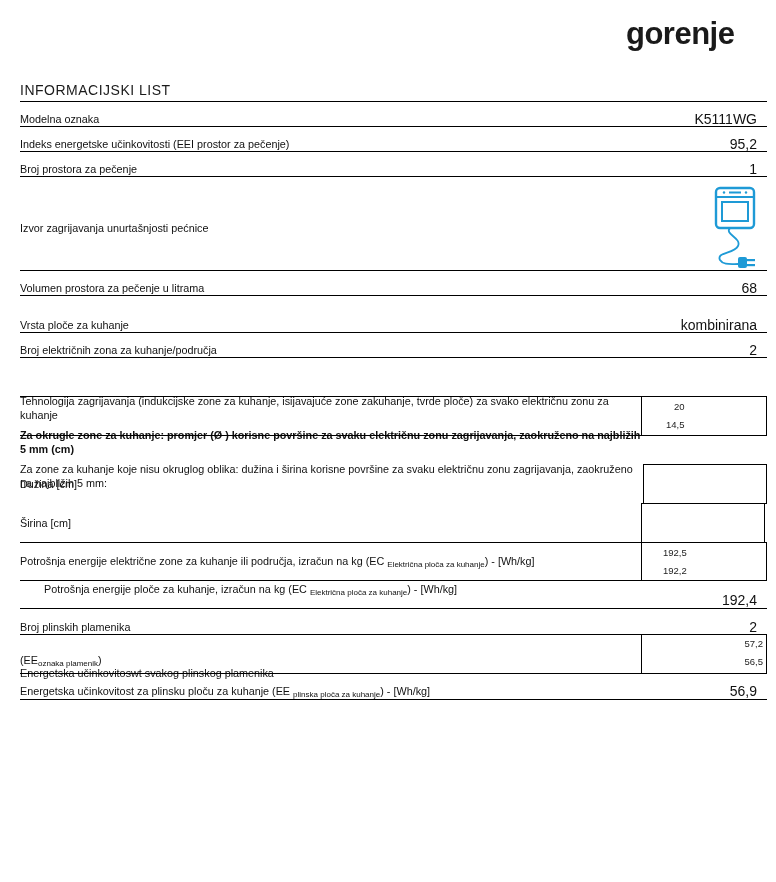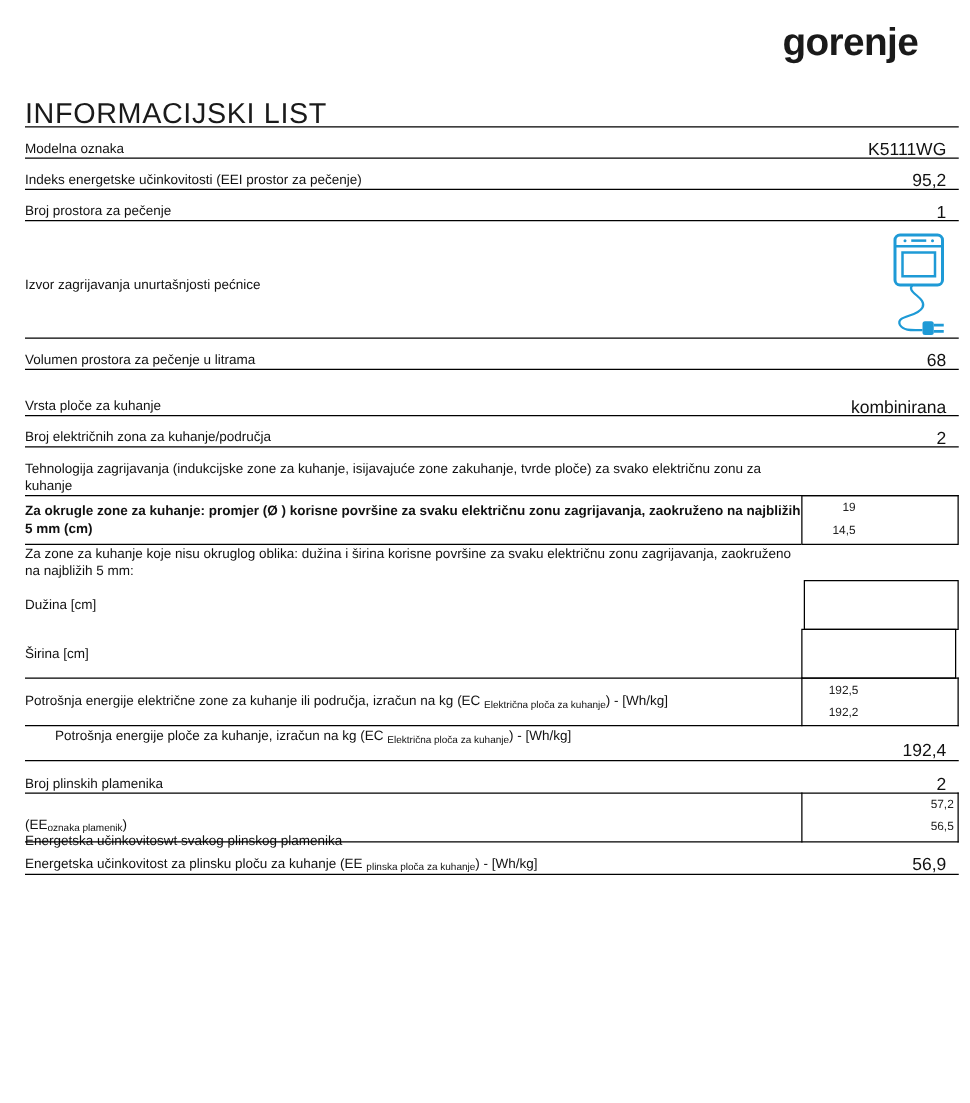--- a/index.html
+++ b/index.html
@@ -1,22 +1,22 @@
 <!DOCTYPE html>
 <html><head>
   <meta charset="utf-8">
   <style>
     * { margin: 0; padding: 0; box-sizing: border-box; }
     html, body { width: 776px; height: 882px; background: #ffffff; overflow: hidden; }
     body { position: relative; font-family: "Liberation Sans", "DejaVu Sans", sans-serif; color: #111111; font-size: 11px; }
     .logo { position: absolute; left: 626px; top: 14px; font-family: "Liberation Sans", sans-serif; font-weight: bold; font-size: 31px; letter-spacing: -0.5px; color: #1a1a1a; line-height: 40px; }
-    .title { position: absolute; left: 20px; top: 79px; font-size: 23px; letter-spacing: 0.5px; color: #1a1a1a; line-height: 22px; }
+    .title { position: absolute; left: 20px; top: 79px; font-size: 14px; letter-spacing: 0.5px; color: #1a1a1a; line-height: 22px; }
     .hr { position: absolute; left: 20px; width: 747px; height: 0; border-top: 1.3px solid #000; }
     .lbl { position: absolute; left: 20px; font-size: 10.8px; line-height: 14px; color: #111; white-space: nowrap; }
-    .lbl.wrap { white-space: normal; width: 600px; }
+    .lbl.wrap { white-space: normal; width: 600px; margin-top: 26px; }
     .val { position: absolute; right: 19px; font-size: 14px; line-height: 14px; color: #111; text-align: right; white-space: nowrap; }
     .sub { font-size: 8px; vertical-align: -2px; }
     .box { position: absolute; border: 1.3px solid #000; }
     .vline { position: absolute; width: 0; border-left: 1.3px solid #000; }
     .num { position: absolute; font-size: 9.5px; line-height: 12px; color: #222; white-space: nowrap; }
     .oven-icon { position: absolute; left: 714px; top: 186px; width: 44px; height: 82px; }
   </style>
 </head>
 <body>
 
@@ -62,21 +62,21 @@
 
 <div class="lbl" style="top:343px;">Broj električnih zona za kuhanje/područja</div>
 <div class="val" style="top:343px;">2</div>
 <div class="hr" style="top:357px;"></div>
 
 <div class="lbl wrap" style="top:368px;">Tehnologija zagrijavanja (indukcijske zone za kuhanje, isijavajuće zone zakuhanje, tvrde ploče) za svako električnu zonu za kuhanje</div>
 <div class="hr" style="top:396px;"></div>
 
 <div class="lbl wrap" style="top:402px; width:625px;font-weight:bold;">Za okrugle zone za kuhanje: promjer (Ø ) korisne površine za svaku električnu zonu zagrijavanja, zaokruženo na najbližih 5 mm (cm)</div>
 <div class="box" style="left:641px; top:396px; width:126px; height:40px;"></div>
-<div class="num" style="left:674px; top:401px;">19</div>
+<div class="num" style="left:674px; top:401px;">20</div>
 <div class="num" style="left:666px; top:419px;">14,5</div>
 <div class="hr" style="top:435px; width:621px;"></div>
 
 <div class="lbl wrap" style="top:436px; width:620px;">Za zone za kuhanje koje nisu okruglog oblika: dužina i širina korisne površine za svaku električnu zonu zagrijavanja, zaokruženo na najbližih 5 mm:</div>
 
 <div class="lbl" style="top:477px;">Dužina [cm]</div>
 <div class="box" style="left:643px; top:464px; width:124px; height:40px;"></div>
 
 <div class="lbl" style="top:516px;">Širina [cm]</div>
 <div class="box" style="left:641px; top:503px; width:124px; height:40px;"></div>

